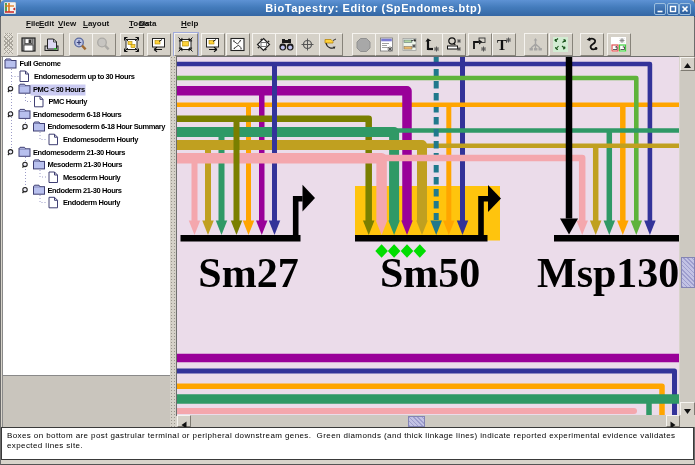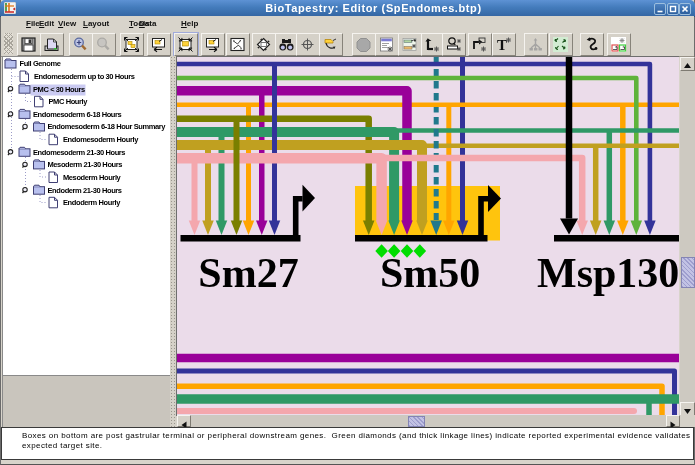--- a/index.html
+++ b/index.html
@@ -48,21 +48,21 @@
 .sbtn{position:absolute;background:#d5d1c8;border-top:1px solid #f5f3ef;border-left:1px solid #f5f3ef;
   border-right:1px solid #7e7a72;border-bottom:1px solid #7e7a72;}
 #vscroll{position:absolute;left:680px;top:57px;width:15px;height:358px;background:#cdc9c1;}
 #hscroll{position:absolute;left:177px;top:415px;width:501px;height:12px;background:#cdc9c1;}
 #corner{position:absolute;left:680px;top:415px;width:15px;height:12px;background:#d5d1c8;}
 .thumb{position:absolute;background:#b6b6da;border:1px solid #8484b4;
   background-image:repeating-linear-gradient(45deg,#9e9ece 0,#9e9ece 1px,#c2c2e4 1px,#c2c2e4 3px);}
 
 #status{position:absolute;left:1px;top:427px;width:691px;height:31px;background:#fff;
   border:1px solid #3a3a3a;font-size:8px;color:#000;letter-spacing:0.4px;}
-#status div{position:absolute;left:20px;white-space:nowrap;text-align:center;}
+#status div{position:absolute;left:5px;white-space:nowrap;text-align:center;}
 </style>
 </head>
 <body>
 <div id="frame"></div>
 
 <div id="title">
   <svg class="abs" style="left:4px;top:2px" width="12" height="12">
     <rect x="0" y="0" width="12" height="12" rx="1" fill="#f4f4f4" stroke="#888" stroke-width="0.5"></rect>
     <path d="M2 1 V10" stroke="#2e8b2e" stroke-width="1.6"></path>
     <path d="M5 1 V10" stroke="#e07818" stroke-width="1.6"></path>
@@ -530,14 +530,14 @@
       </svg></div>
   <div class="sbtn" style="left:489px;top:0;width:12px;height:10px"><svg width="12" height="10">
         <path d="M8.5 5 L3.5 1.5 V8.5 Z" fill="#111"></path>
       </svg></div>
   <div class="thumb" style="left:231px;top:0.5px;width:15px;height:9px"></div>
 </div>
 <div id="corner"></div>
 
 <div id="status">
   <div style="top:2.5px">Boxes on bottom are post gastrular terminal or peripheral downstream genes.&nbsp; Green diamonds (and thick linkage lines) indicate reported experimental evidence validates</div>
-  <div style="top:12.5px">expected target site.</div>
+  <div style="top:12.5px">expected lines site.</div>
 </div>
 
 </body></html>

